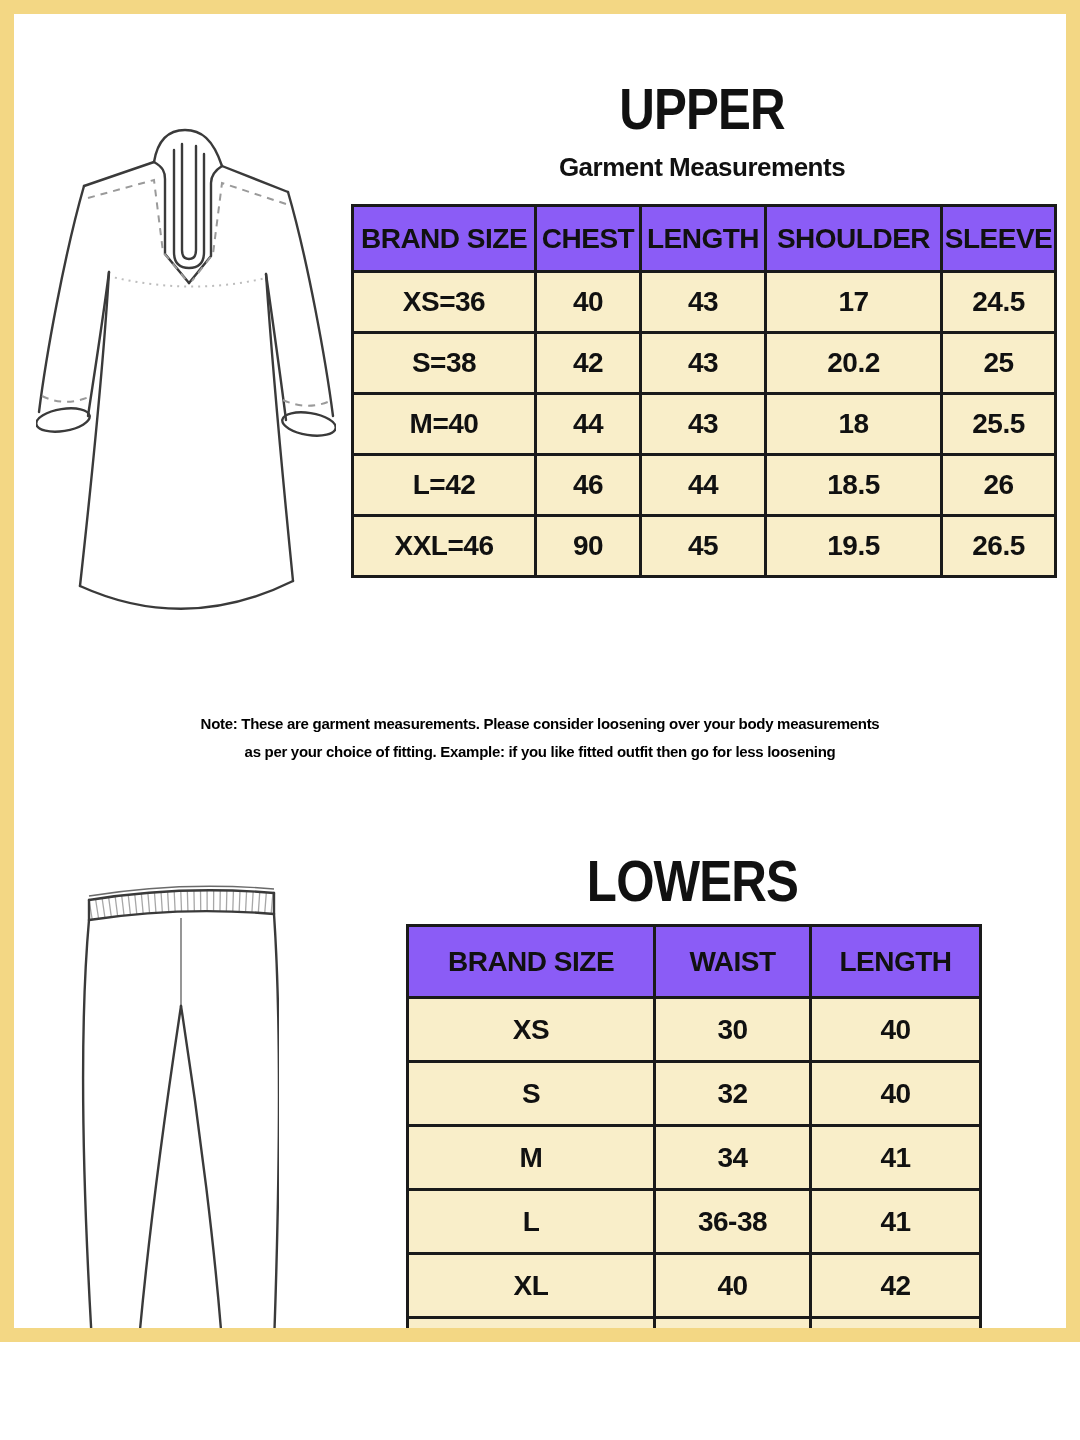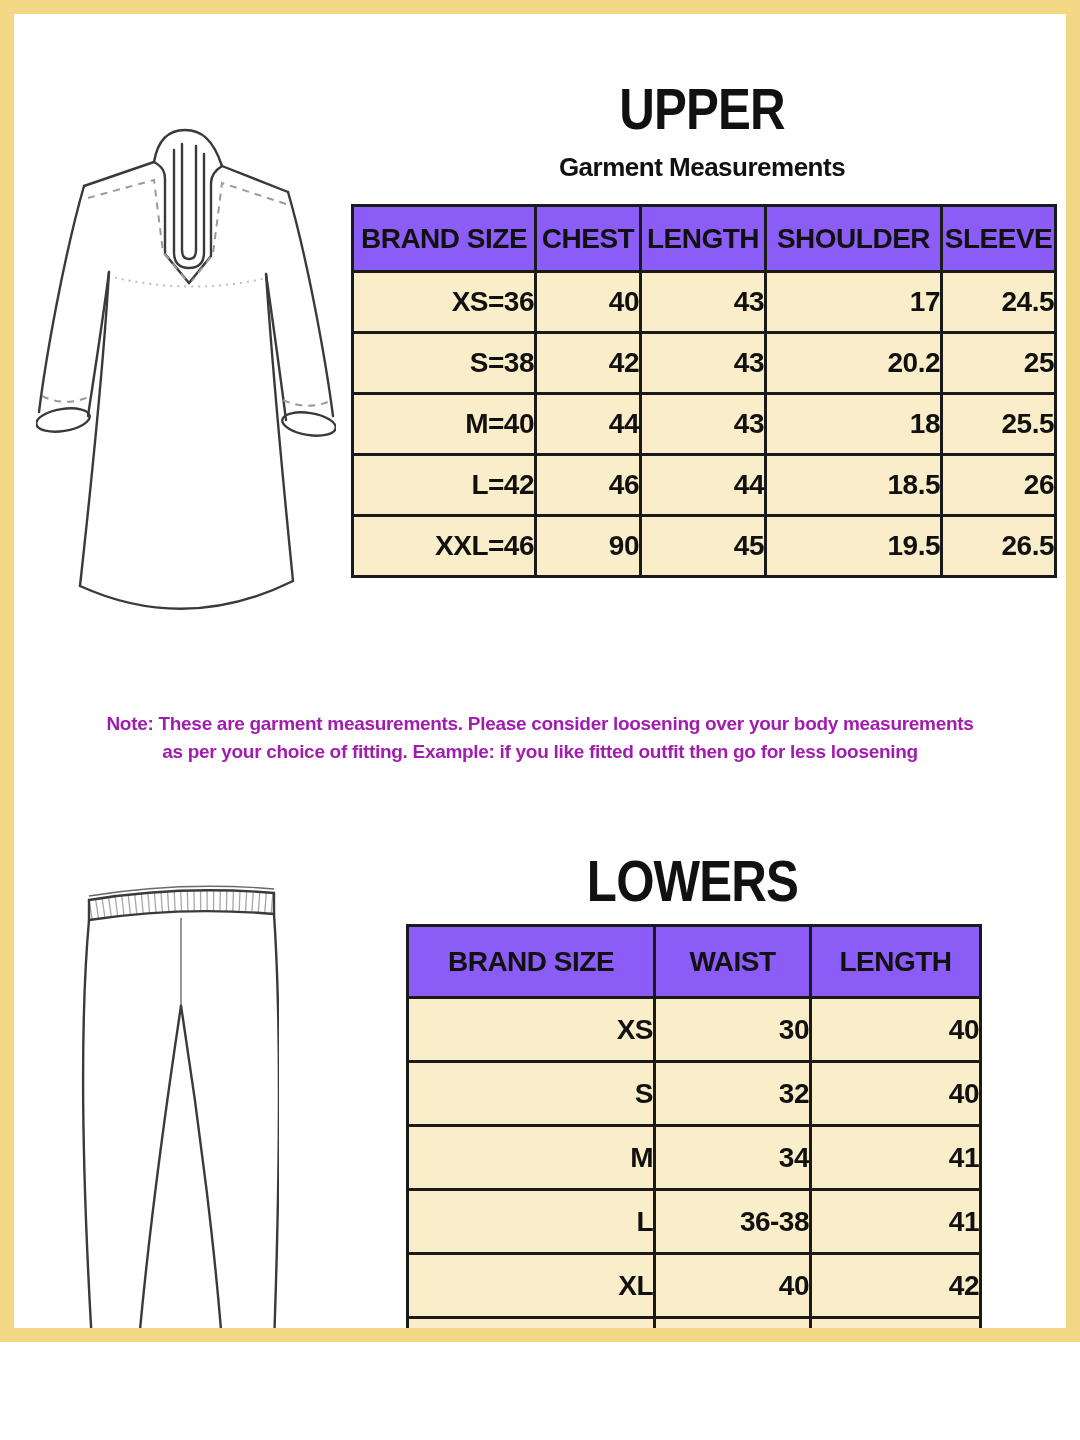--- a/index.html
+++ b/index.html
@@ -51,34 +51,34 @@
     border: 3px solid #1A1A1A;
     text-align: center;
     vertical-align: middle;
     font-weight: bold;
     color: #111111;
     font-size: 28px;
     letter-spacing: -0.5px;
     padding: 0;
   }
   .size-table th { background: #8b5cf6; height: 66px; }
-  .size-table td { background: #F9EEC9; text-align: right; }
+  .size-table td { background: #F9EEC9; }
   #upper-table td  { height: 61px; }
   #lowers-table th { height: 72px; }
   #lowers-table td { height: 64px; }
   .size-table { border: 3px solid #1A1A1A; }
 
   .note {
     position: absolute;
     left: 20px; top: 696px; width: 1012px;
     text-align: center;
     font-weight: bold;
-    font-size: 19px;
+    font-size: 15px;
     line-height: 28px;
-    color: #a21caf;
+    color: #000000;
     letter-spacing: -0.3px;
   }
 
   .illus { position: absolute; }
   #kurta-illus { left: 22px; top: 112px; width: 300px; height: 515px; }
   #pants-illus { left: 55px; top: 868px; width: 210px; height: 520px; }
   .illus svg { width: 100%; height: 100%; display: block; }
   .ln   { fill: none; stroke: #3a3a3a; stroke-width: 2.4; stroke-linecap: round; stroke-linejoin: round; }
   .ln-thin { fill: none; stroke: #6a6a6a; stroke-width: 1.4; }
   .dash { fill: none; stroke: #9a9a9a; stroke-width: 2; stroke-dasharray: 7 6; }

